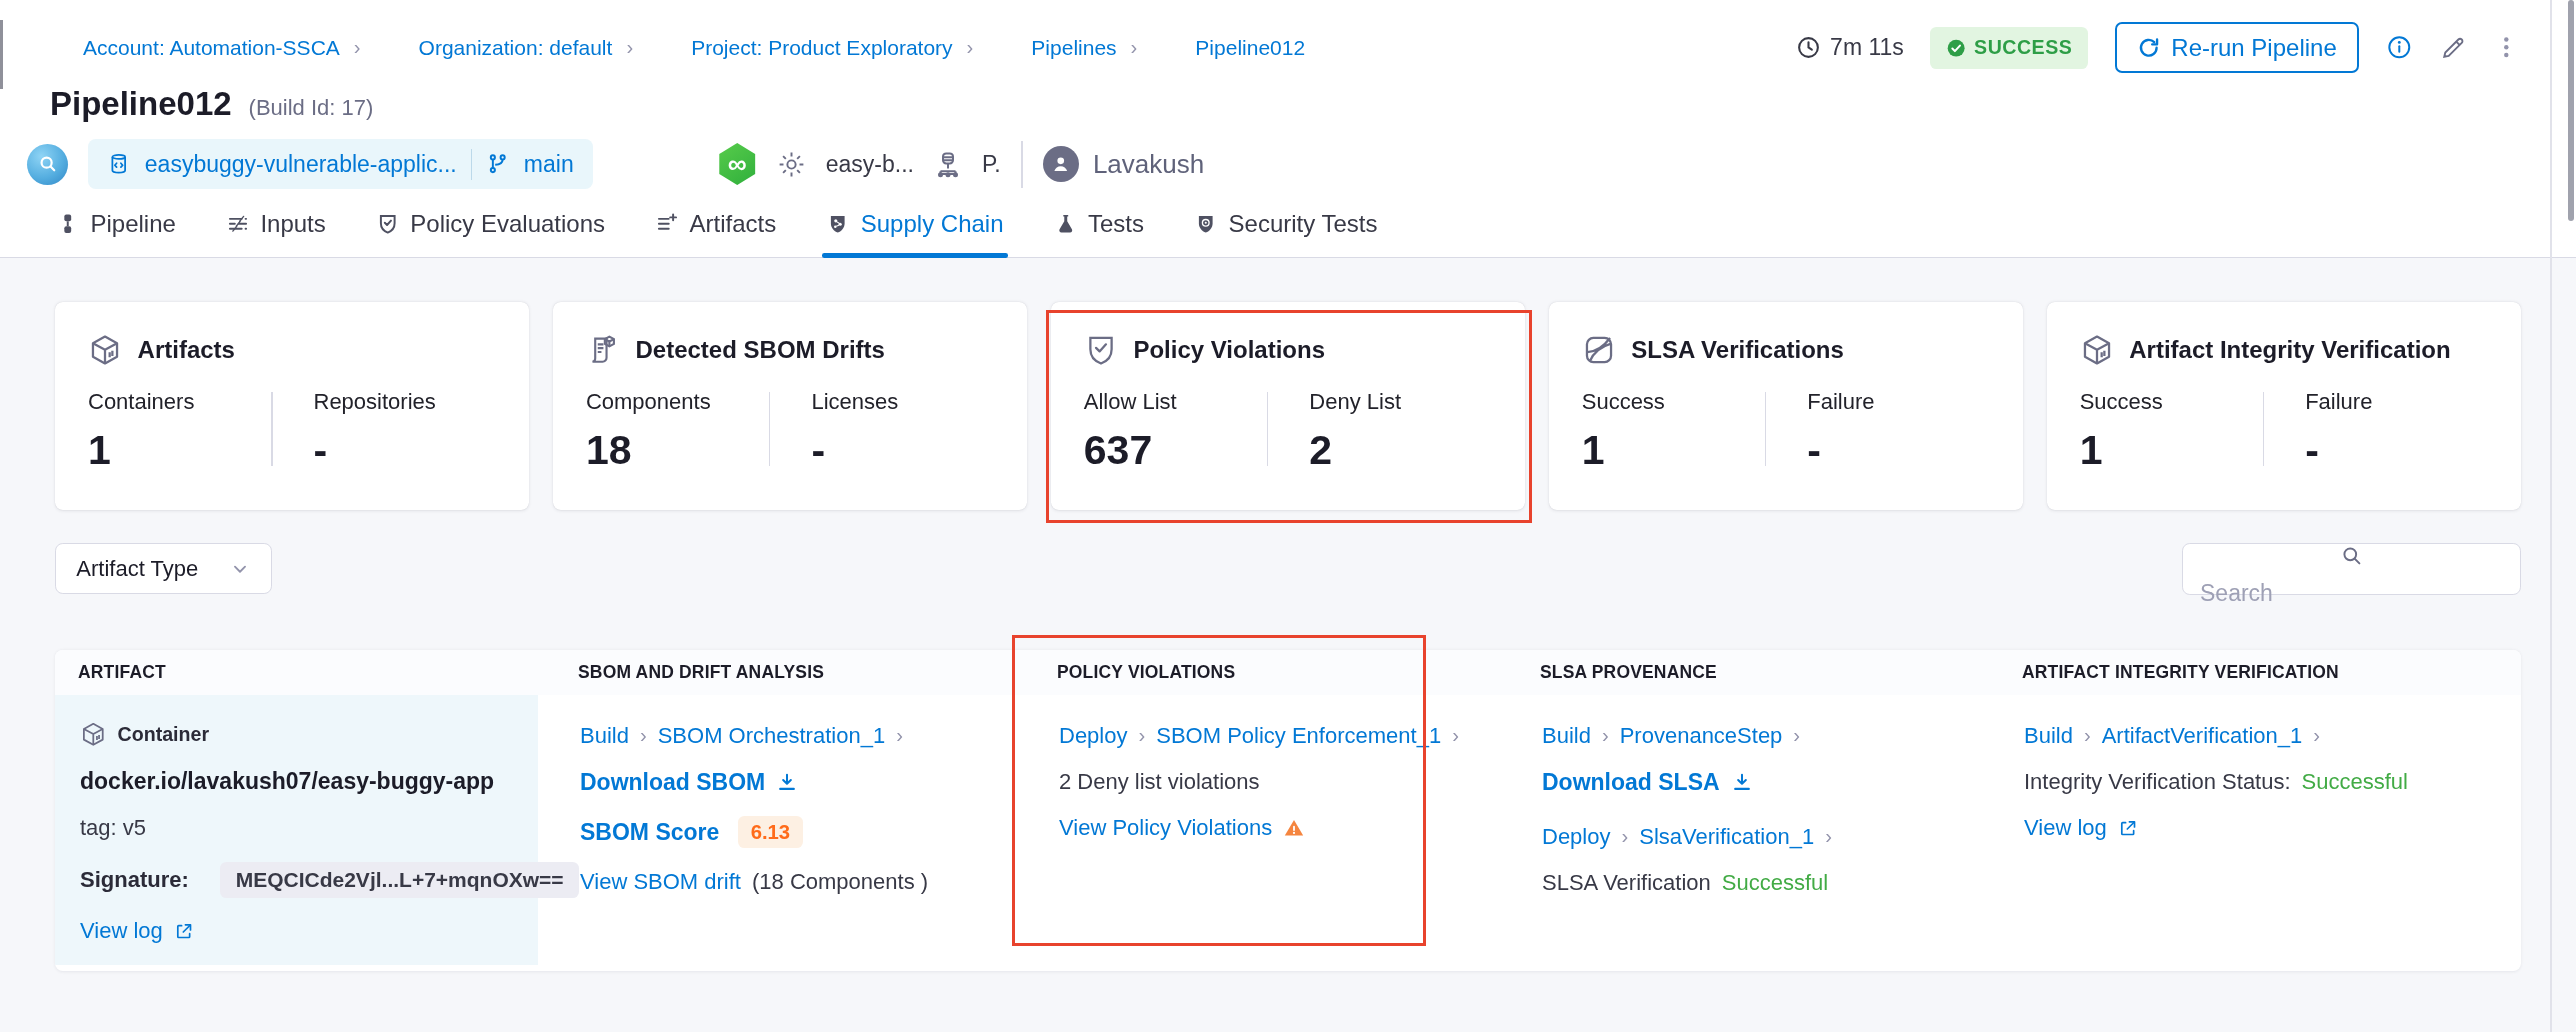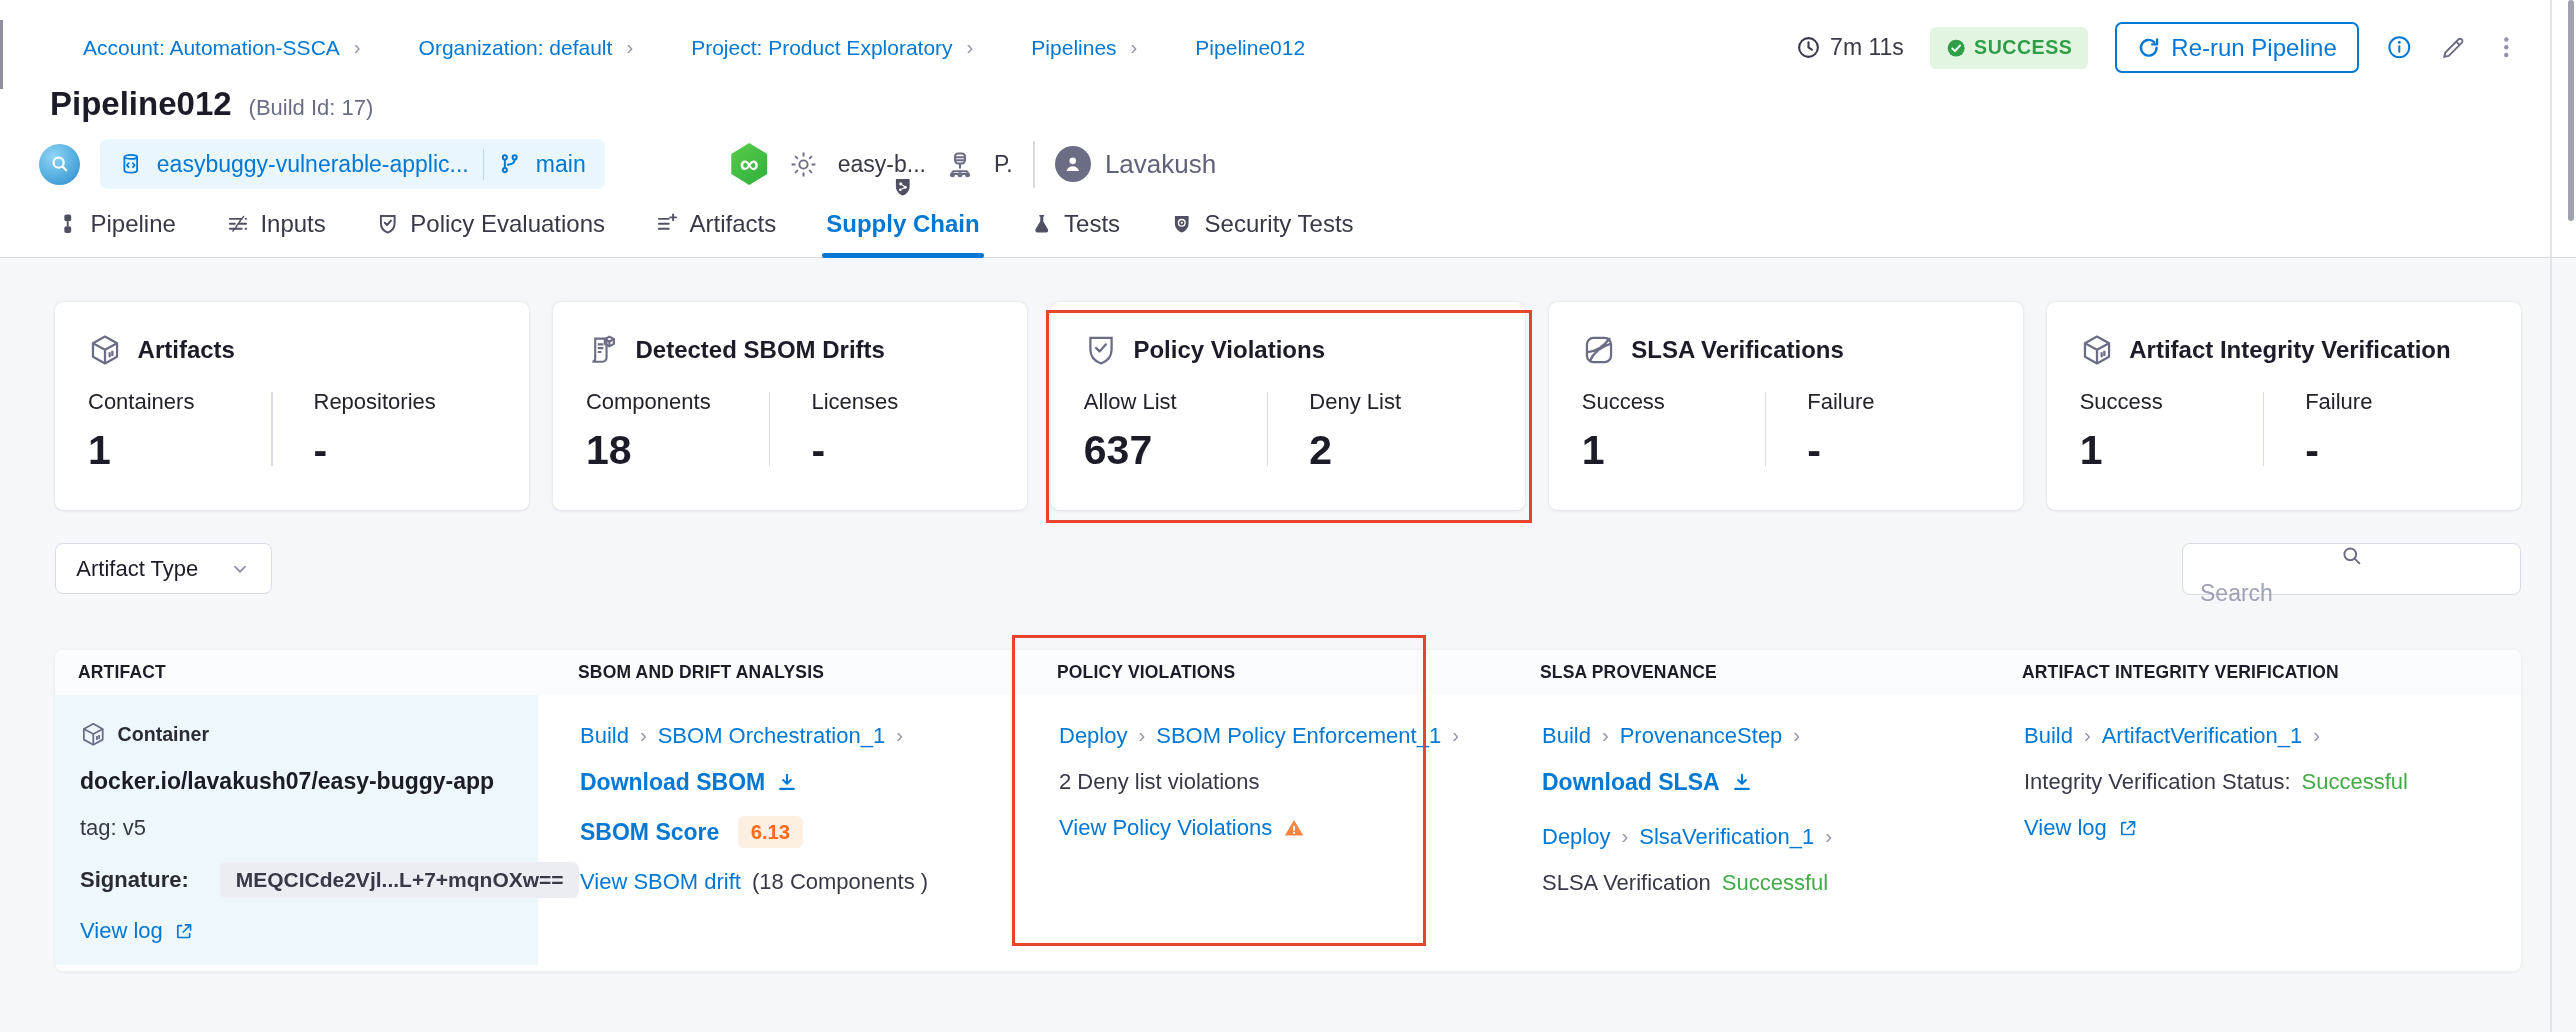--- a/index.html
+++ b/index.html
@@ -27,21 +27,21 @@
     color:#0278d5; background:#fff; border-radius:7px; padding:9.4px 20.3px;
     font-size:24px; font-weight:500; cursor:pointer; }
   .icon-btn { color:#6b6d85; cursor:pointer; display:flex; align-items:center; }
   .info-btn { color:#0278d5; }
 
   
   .title-row { display:flex; align-items:baseline; gap:17px; padding:12.5px 0 0 50px; }
   .page-title { font-size:33px; font-weight:700; color:#1c1c28; }
   .build-id { font-size:22px; color:#6b6d85; }
 
-  .meta-row { display:flex; align-items:center; padding:17px 0 0 39px; height:66px; }
+  .meta-row { display:flex; align-items:center; padding:17px 0 0 27px; height:66px; }
   .cb-circle { width:41px; height:41px; border-radius:50%;
     background:radial-gradient(circle at 35% 30%, #8fd4f5 0%, #55aee0 55%, #2f86c6 100%);
     display:flex; align-items:center; justify-content:center; color:#fff; margin-right:20.3px; }
   .repo-pill { display:flex; align-items:center; gap:14px; background:#e9f6fb;
     border-radius:7.8px; padding:9.4px 19px; font-size:23px; color:#0278d5; }
   .pill-div { width:1.6px; height:31px; background:#bcd9ea; }
   .meta-mid { display:flex; align-items:center; gap:19px; margin-left:125px; font-size:23px; color:#383946; }
   .harness-hex { width:39px; height:42px; background:linear-gradient(145deg,#58cc4b,#2faf3c);
     clip-path:polygon(50% 0,96% 26%,96% 74%,50% 100%,4% 74%,4% 26%);
     display:flex; align-items:center; justify-content:center; color:#fff;
@@ -50,21 +50,21 @@
   .avatar { width:36px; height:36px; border-radius:50%; background:#6b6d85;
     display:flex; align-items:center; justify-content:center; }
   .user-name { font-size:26px; color:#5f627a; margin-left:14px; }
 
   
   .tabs { display:flex; align-items:flex-end; gap:50px; padding:20.3px 0 0 56px;
     border-bottom:1.6px solid #d9dae5; height:69px; }
   .tab { display:flex; align-items:center; gap:11px; font-size:24px; color:#383946;
     padding-bottom:19px; cursor:pointer; position:relative; }
   .tab .t-ic { color:#4f5162; }
-  .tab.active { color:#0278d5; font-weight:700;flex-direction:column; }
+  .tab.active { color:#0278d5; font-weight:400; }
   .tab.active::after { content:""; position:absolute; left:-4.7px; right:-4.7px; bottom:-1.6px;
     height:5.5px; background:#0278d5; border-radius:2.3px; }
 
   
   .content { background:#f6f7fa; height:100%; padding:44px 55px 0 55px; }
   .cards { display:flex; gap:23.5px; }
   .card { background:#fff; border-radius:7.8px; flex:1; height:208px;
     box-shadow:0 0.8px 3.1px rgba(40,41,61,.10), 0 0 0.8px rgba(40,41,61,.16);
     padding:31px 33px 0 33px; }
   .card-head { display:flex; align-items:center; gap:15.6px; }

